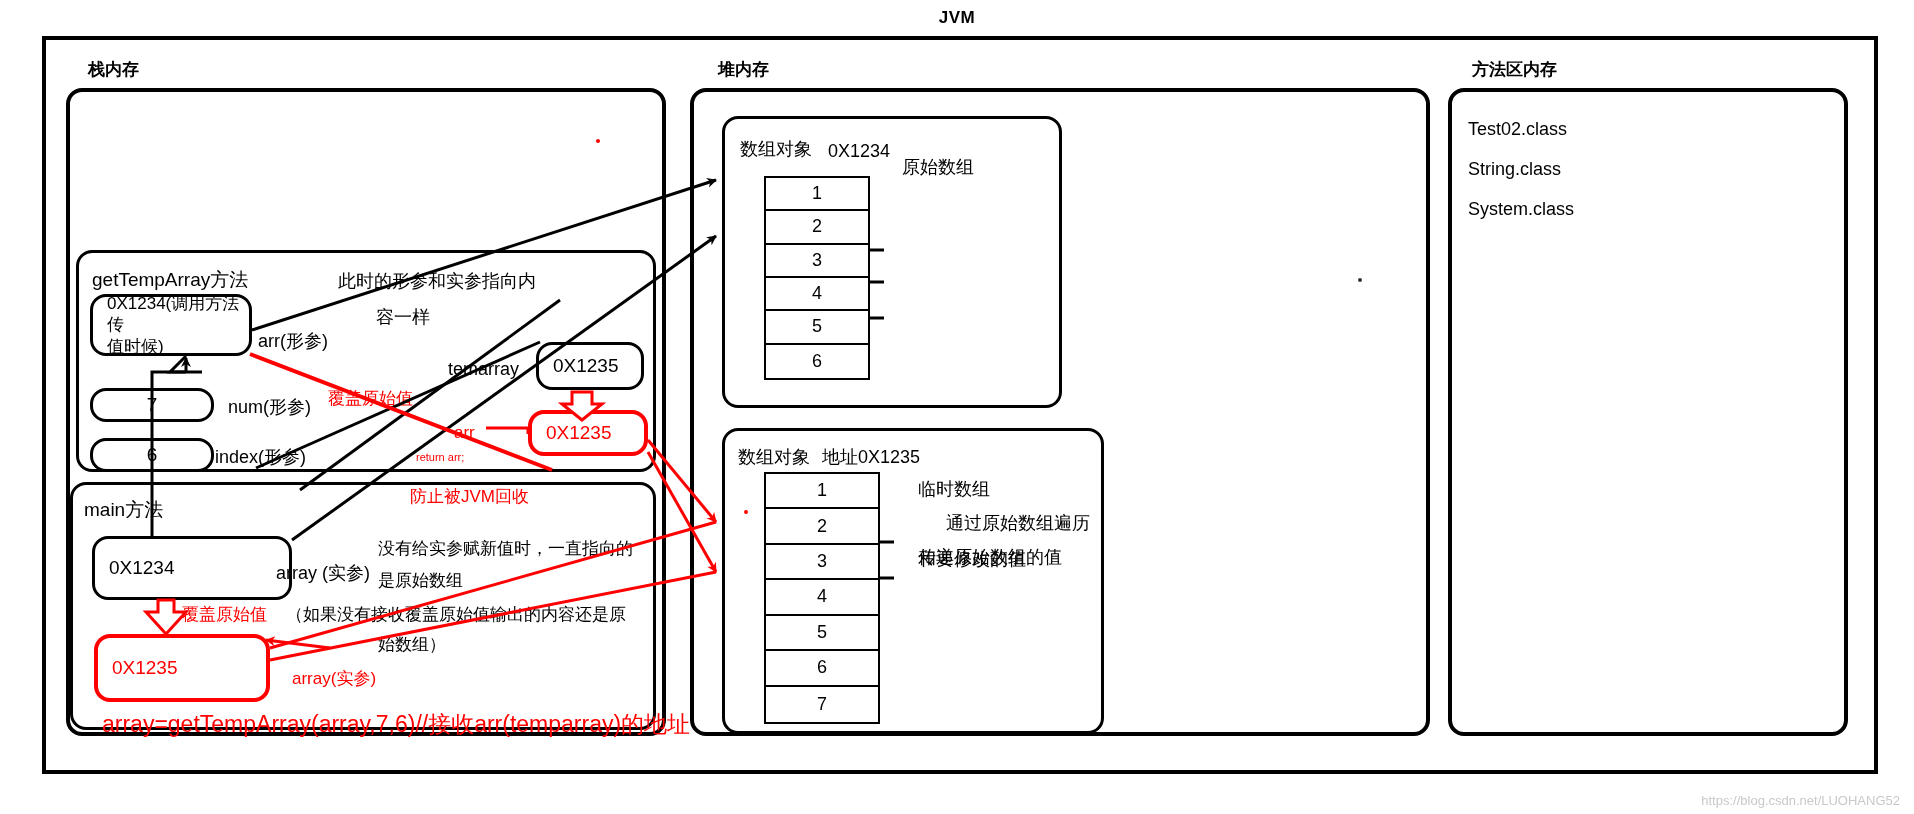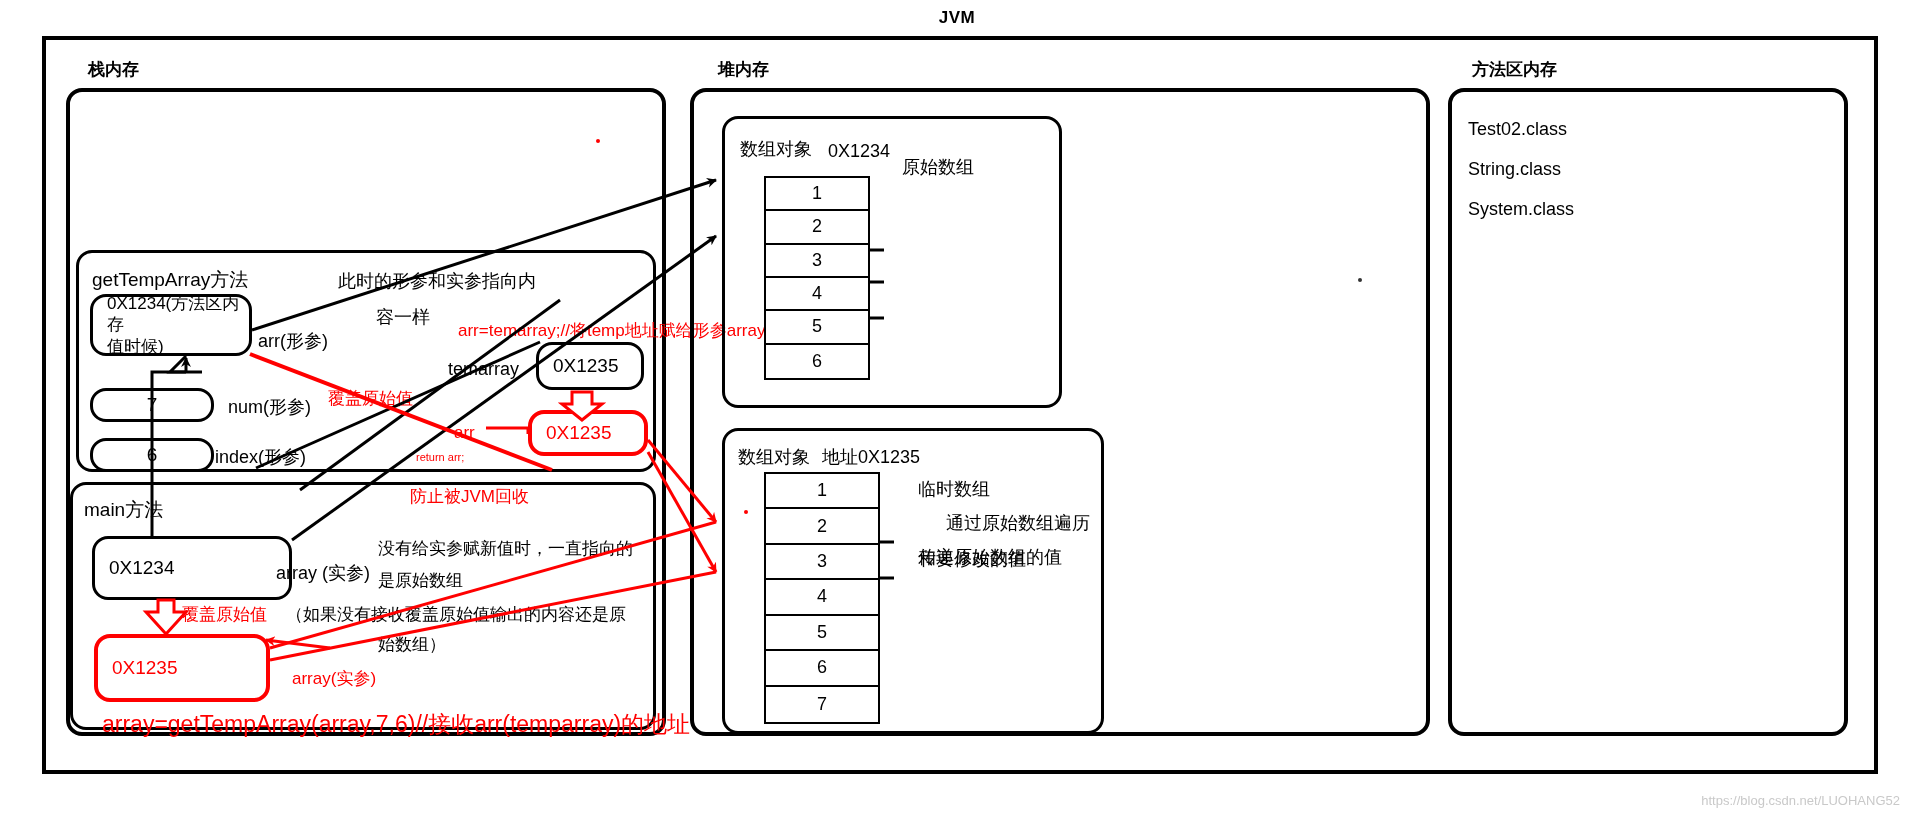--- a/index.html
+++ b/index.html
@@ -94,21 +94,21 @@
   <div class="abs" id="jvm-frame"></div>
 
   <div class="abs region-label" style="left:88px;top:58px;">栈内存</div>
   <div class="abs panel" style="left:66px;top:88px;width:600px;height:648px;"></div>
   <div class="abs dotred" style="left:596px;top:139px;"></div>
 
   <div class="abs panel" style="left:76px;top:250px;width:580px;height:222px;border-width:3px;"></div>
   <div class="abs t" style="left:92px;top:268px;font-size:19px;">getTempArray方法</div>
 
   <div class="abs rbox" style="left:90px;top:294px;width:162px;height:62px;flex-direction:column;align-items:flex-start;justify-content:center;">
-    <div class="val" style="font-size:17px;">0X1234(方法区内存</div>
+    <div class="val" style="font-size:17px;">0X1234(调用方法传</div>
     <div class="val" style="font-size:17px;">值时候)</div>
   </div>
   <div class="abs t" style="left:258px;top:330px;">arr(形参)</div>
 
   <div class="abs t" style="left:338px;top:270px;">此时的形参和实参指向内</div>
   <div class="abs t" style="left:376px;top:306px;">容一样</div>
 
   <div class="abs rbox" style="left:90px;top:388px;width:124px;height:34px;justify-content:center;">
     <div class="val" style="padding:0;">7</div>
   </div>
@@ -119,21 +119,20 @@
   </div>
   <div class="abs t" style="left:215px;top:446px;">index(形参)</div>
 
   <div class="abs t red" style="left:328px;top:388px;font-size:17px;">覆盖原始值</div>
 
   <div class="abs t" style="left:448px;top:358px;">temarray</div>
   <div class="abs rbox" style="left:536px;top:342px;width:108px;height:48px;">
     <div class="val">0X1235</div>
   </div>
 
-  <div class="abs t red" style="left:458px;top:320px;font-size:17px;">arr=temarray;//将temp地址赋给形参array</div>
 
   <div class="abs t red" style="left:454px;top:422px;font-size:17px;">arr</div>
   <div class="abs t red" style="left:416px;top:450px;font-size:11px;">return arr;</div>
   <div class="abs rbox red" style="left:528px;top:410px;width:120px;height:46px;border-width:4px;">
     <div class="val">0X1235</div>
   </div>
   <div class="abs t red" style="left:410px;top:486px;font-size:17px;">防止被JVM回收</div>
 
   <div class="abs panel" style="left:70px;top:482px;width:586px;height:248px;border-width:3px;"></div>
   <div class="abs t" style="left:84px;top:498px;font-size:19px;">main方法</div>

